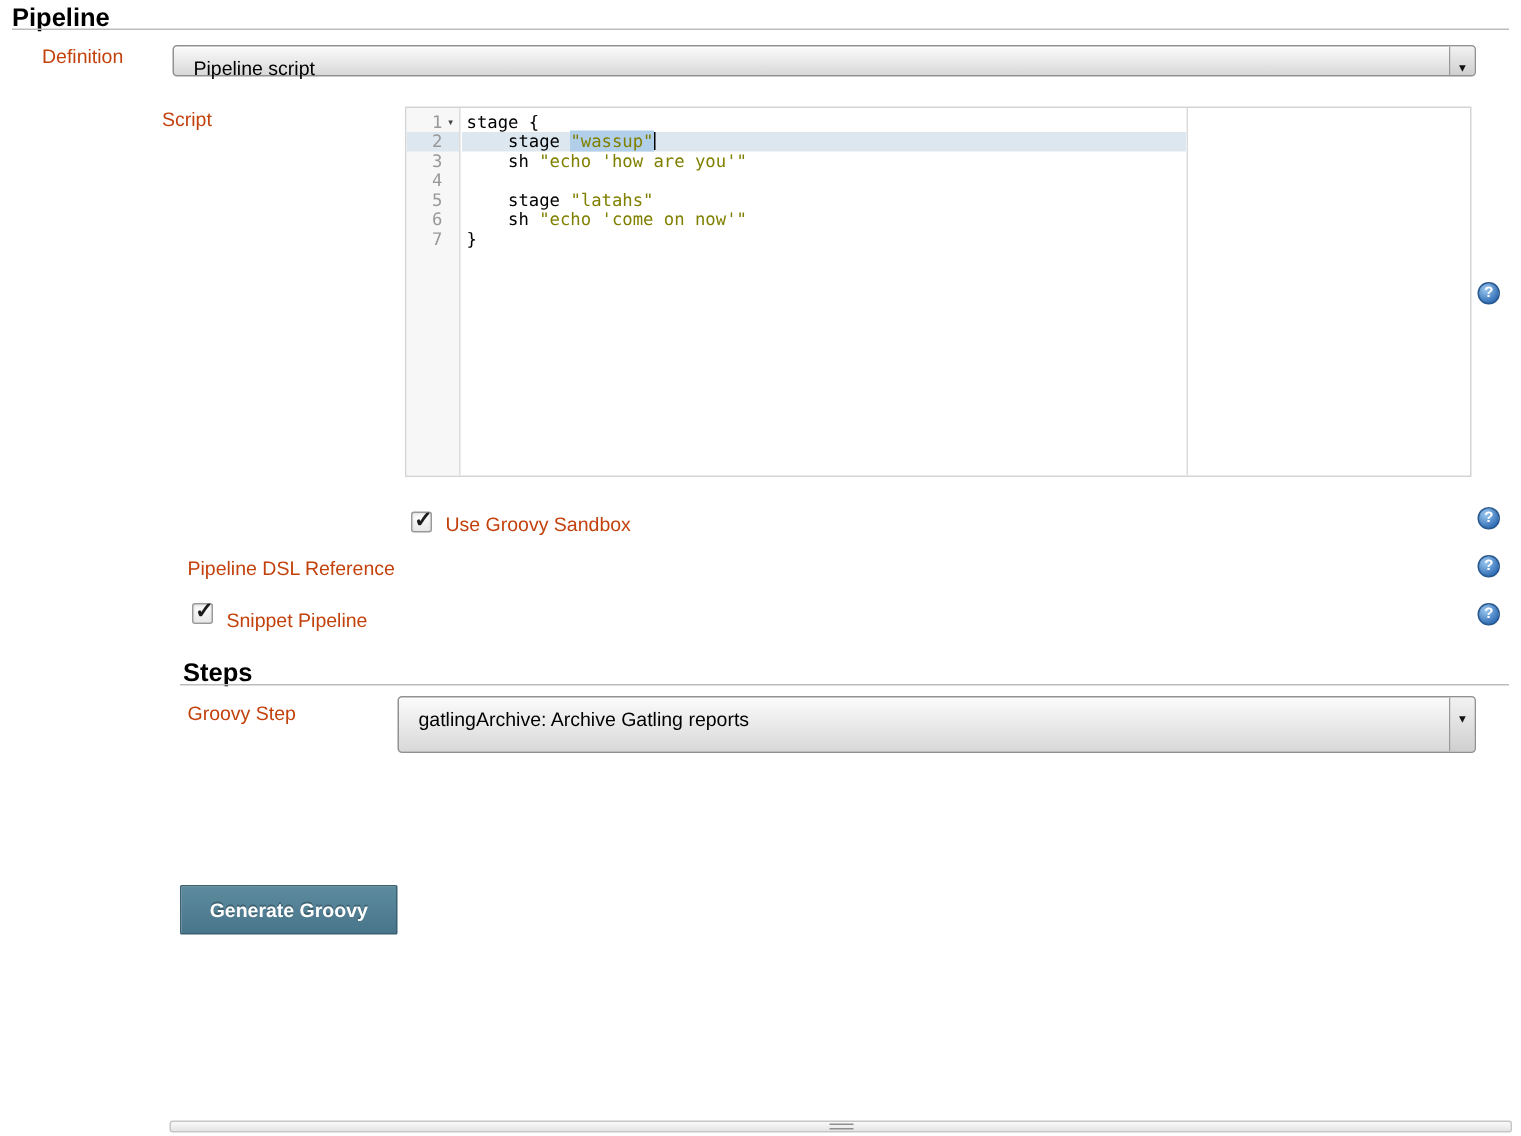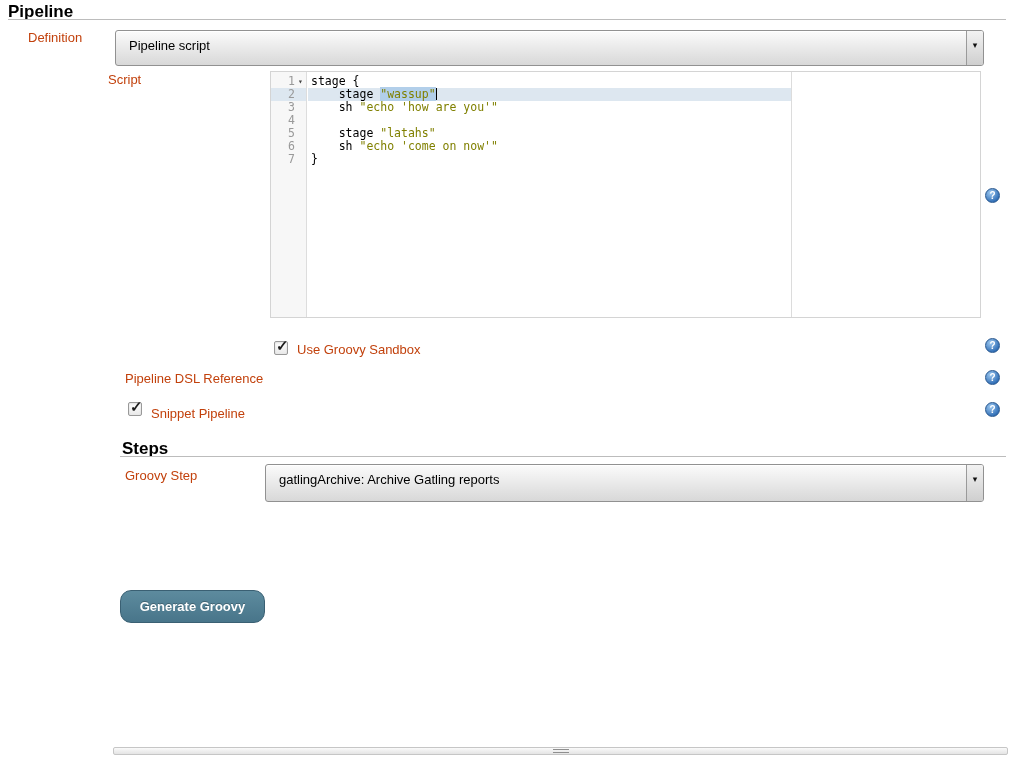--- a/index.html
+++ b/index.html
@@ -68,21 +68,21 @@
     position:absolute; width:14px; height:14px; border:1px solid #999; border-radius:2px;
     background: linear-gradient(#fff, #e9e9e9);
     box-shadow: inset 0 1px 2px rgba(0,0,0,.12); cursor:pointer;
   }
   .checkbox .checkmark { position:absolute; left:1px; top:-5px; font-size:15px; font-weight:bold; color:#1c1c1c; }
 
   
   .generate-btn {
     position:absolute; left:120px; top:590px; width:145px; height:33px;
     background: linear-gradient(var(--button-top, #5d8b9e), var(--button-bottom, #48758a));
-    border:1px solid #3a6073; border-radius:11px; color:#fff; font-weight:bold;
+    border:1px solid #3a6073; border-radius:1px; color:#fff; font-weight:bold;
     font-size:13px; font-family:"Liberation Sans", sans-serif; cursor:pointer;
     text-shadow:0 -1px 0 rgba(0,0,0,.25);
   }
 
   
   .output { position:absolute; left:113px; top:632px; width:888px; height:113px; }
   .output textarea {
     width:100%; height:100%; border:1px solid #c3c3c3; border-radius:2px; resize:none;
     font-family:"Liberation Sans", sans-serif; font-size:13px; color:#000;
     padding:6px 9px; outline:none; background:#fff;
@@ -105,21 +105,21 @@
 </head>
 <body>
 
 <div class="page">
 
   <div class="abs section-title" style="left:8px;top:2px">Pipeline</div>
   <div class="abs rule" style="left:8px;top:19px;width:998px"></div>
 
   <div class="abs field-label" style="left:28px;top:30px">Definition</div>
 
-  <div class="abs select" style="left:115px;top:30px;width:869px;height:36px">
+  <div class="abs select" style="left:115px;top:30px;width:869px;height:21px">
     <span class="select-value">Pipeline script</span>
     <span class="select-arrow"><span>▾</span></span>
   </div>
 
   <div class="abs field-label" style="left:108px;top:72px">Script</div>
 
   <div class="abs editor" style="left:270px;top:71px;width:711px;height:247px">
     <div class="gutter">
         <div class="gutter-line">
           <span class="ln">1</span>

